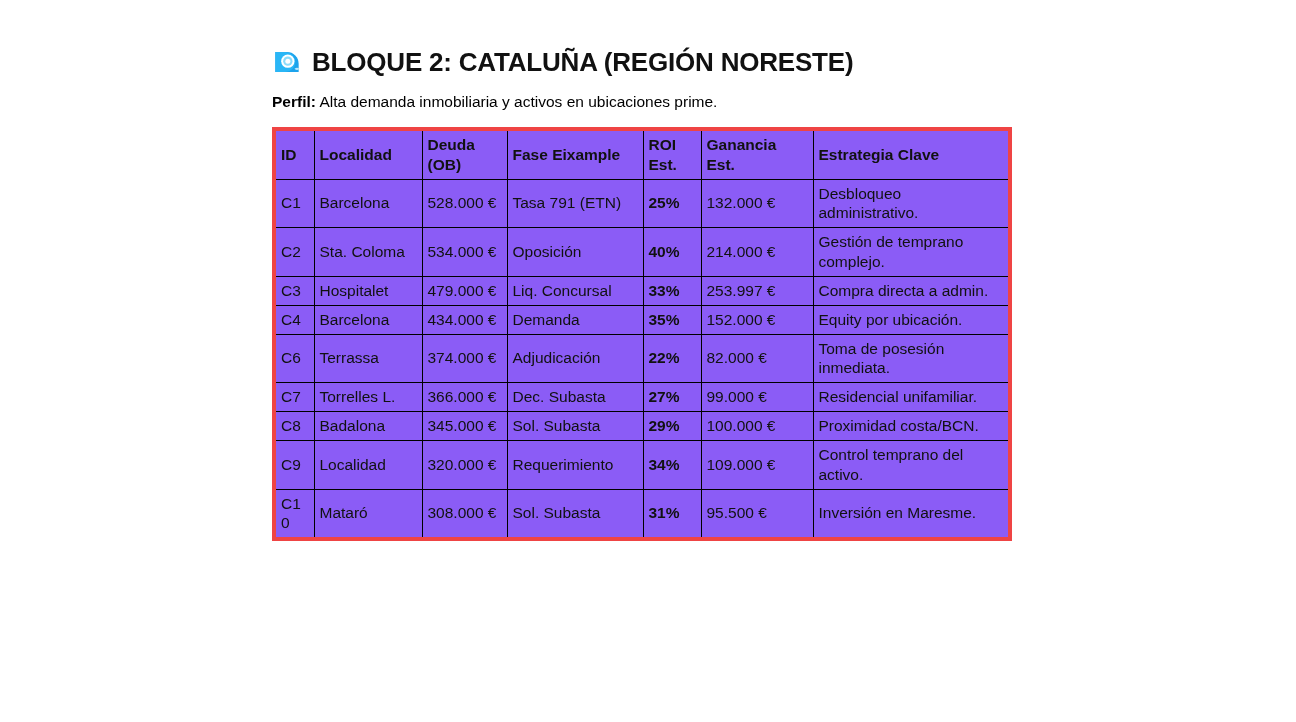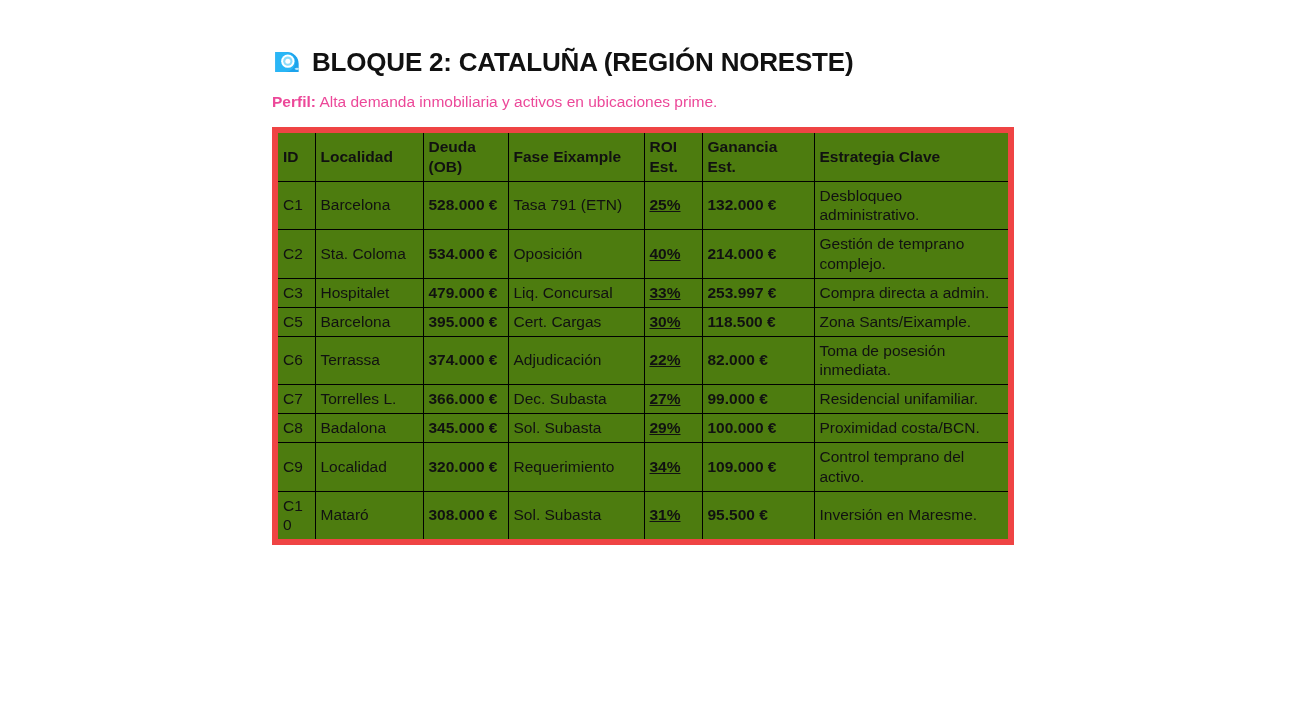--- a/index.html
+++ b/index.html
@@ -50,37 +50,37 @@
     color: #111111;
     white-space: nowrap;
     line-height: 1.1;
   }
 
   
   .perfil-line {
     font-size: 15.5px;
     line-height: 1.35;
     margin: 0 0 14px 0;
-    color: #ec4899;
+    color: #000000;
     white-space: nowrap;
   }
   .perfil-label {
     font-weight: bold;
   }
   .perfil-value {
     font-weight: normal;
   }
 
   
   table.deals {
     border-collapse: collapse;
     table-layout: fixed;
     width: 738px;
-    border: 6px solid #ef4444;
-    background: #4d7c0f;
+    border: 4px solid #ef4444;
+    background: #8b5cf6;
   }
   table.deals th,
   table.deals td {
     border: 1px solid #000000;
     padding: 4px 5px;
     font-size: 15.5px;
     line-height: 1.28;
     text-align: left;
     vertical-align: middle;
     color: #111111;
@@ -93,23 +93,23 @@
   
   col.c-id        { width: 40px;  }
   col.c-localidad { width: 108px; }
   col.c-deuda     { width: 85px;  }
   col.c-fase      { width: 136px; }
   col.c-roi       { width: 58px;  }
   col.c-ganancia  { width: 112px; }
   col.c-estrategia{ width: 197px; }
 
   td.cell-id      { font-weight: normal; }
-  td.cell-roi     { font-weight: bold; text-decoration: underline; }
+  td.cell-roi     { font-weight: bold; }
   td.cell-deuda,
-  td.cell-ganancia { font-weight: bold; white-space: nowrap; }
+  td.cell-ganancia { font-weight: normal; white-space: nowrap; }
 </style>
 </head>
 <body>
 
 <div class="page">
   <div class="content">
 
     <div class="title-row">
       <span class="wave-icon">
         <svg viewBox="0 0 36 36" width="30" height="30" aria-hidden="true">
@@ -172,27 +172,27 @@
         <tr>
           <td class="cell-id">C3</td>
           <td class="cell-localidad">Hospitalet</td>
           <td class="cell-deuda">479.000 €</td>
           <td class="cell-fase">Liq. Concursal</td>
           <td class="cell-roi">33%</td>
           <td class="cell-ganancia">253.997 €</td>
           <td class="cell-estrategia">Compra directa a admin.</td>
         </tr>
         <tr>
-          <td class="cell-id">C5</td>
+          <td class="cell-id">C4</td>
           <td class="cell-localidad">Barcelona</td>
-          <td class="cell-deuda">395.000 €</td>
-          <td class="cell-fase">Cert. Cargas</td>
-          <td class="cell-roi">30%</td>
-          <td class="cell-ganancia">118.500 €</td>
-          <td class="cell-estrategia">Zona Sants/Eixample.</td>
+          <td class="cell-deuda">434.000 €</td>
+          <td class="cell-fase">Demanda</td>
+          <td class="cell-roi">35%</td>
+          <td class="cell-ganancia">152.000 €</td>
+          <td class="cell-estrategia">Equity por ubicación.</td>
         </tr>
         <tr>
           <td class="cell-id">C6</td>
           <td class="cell-localidad">Terrassa</td>
           <td class="cell-deuda">374.000 €</td>
           <td class="cell-fase">Adjudicación</td>
           <td class="cell-roi">22%</td>
           <td class="cell-ganancia">82.000 €</td>
           <td class="cell-estrategia">Toma de posesión inmediata.</td>
         </tr>

